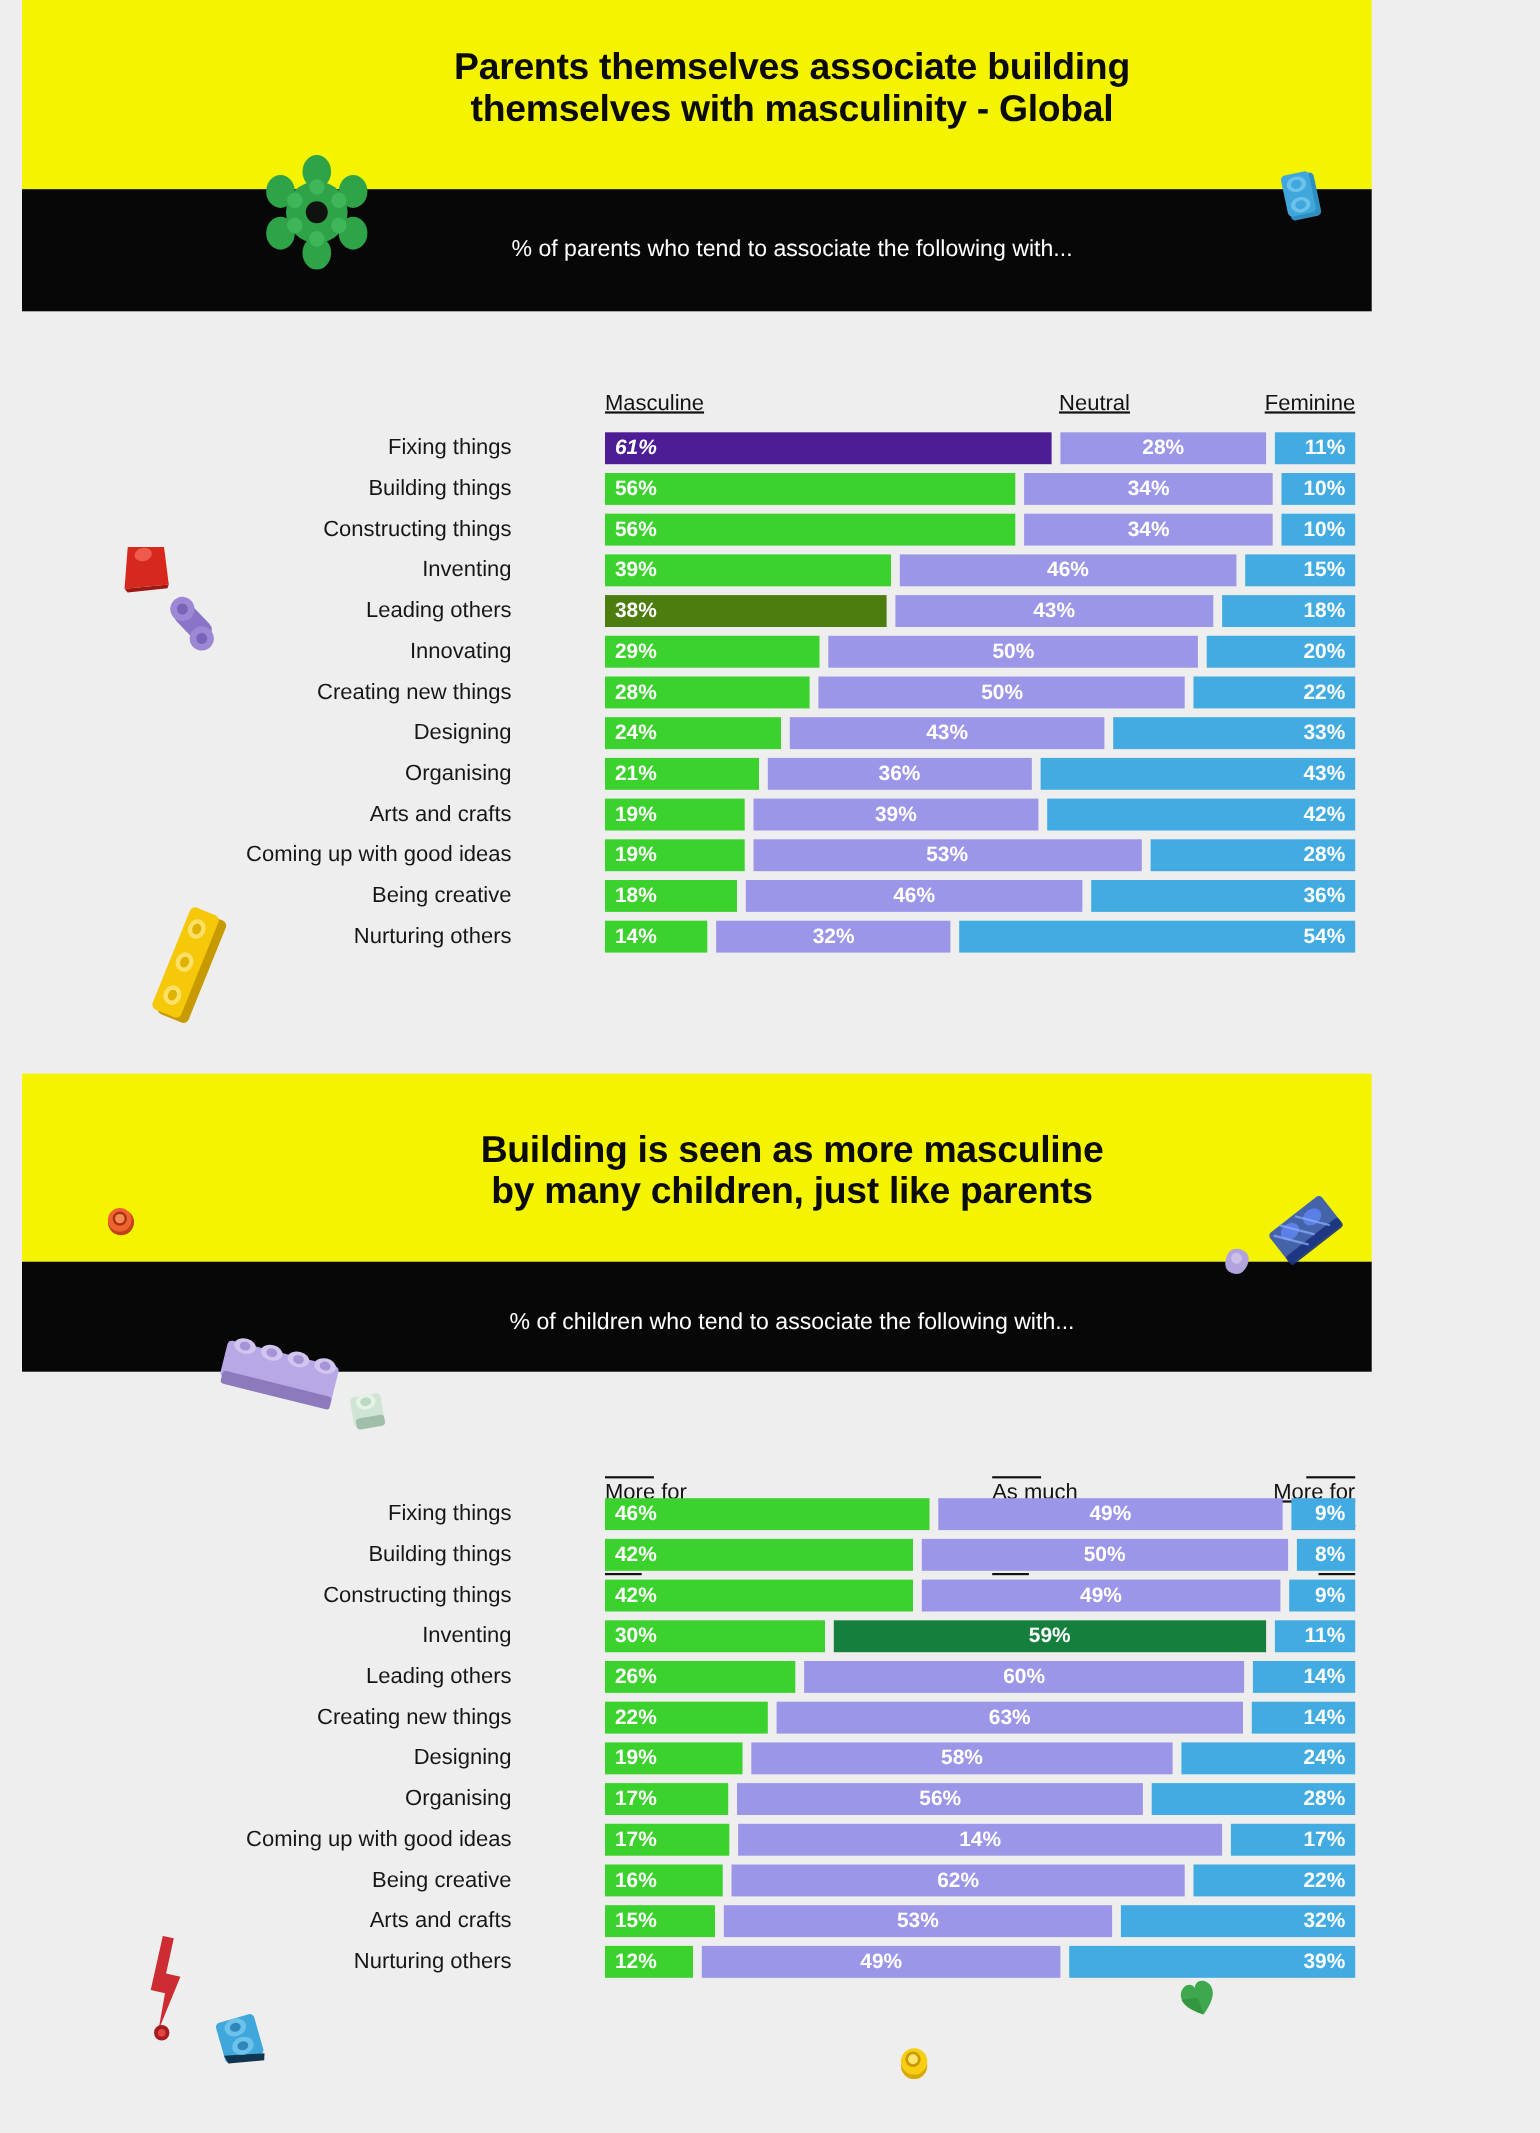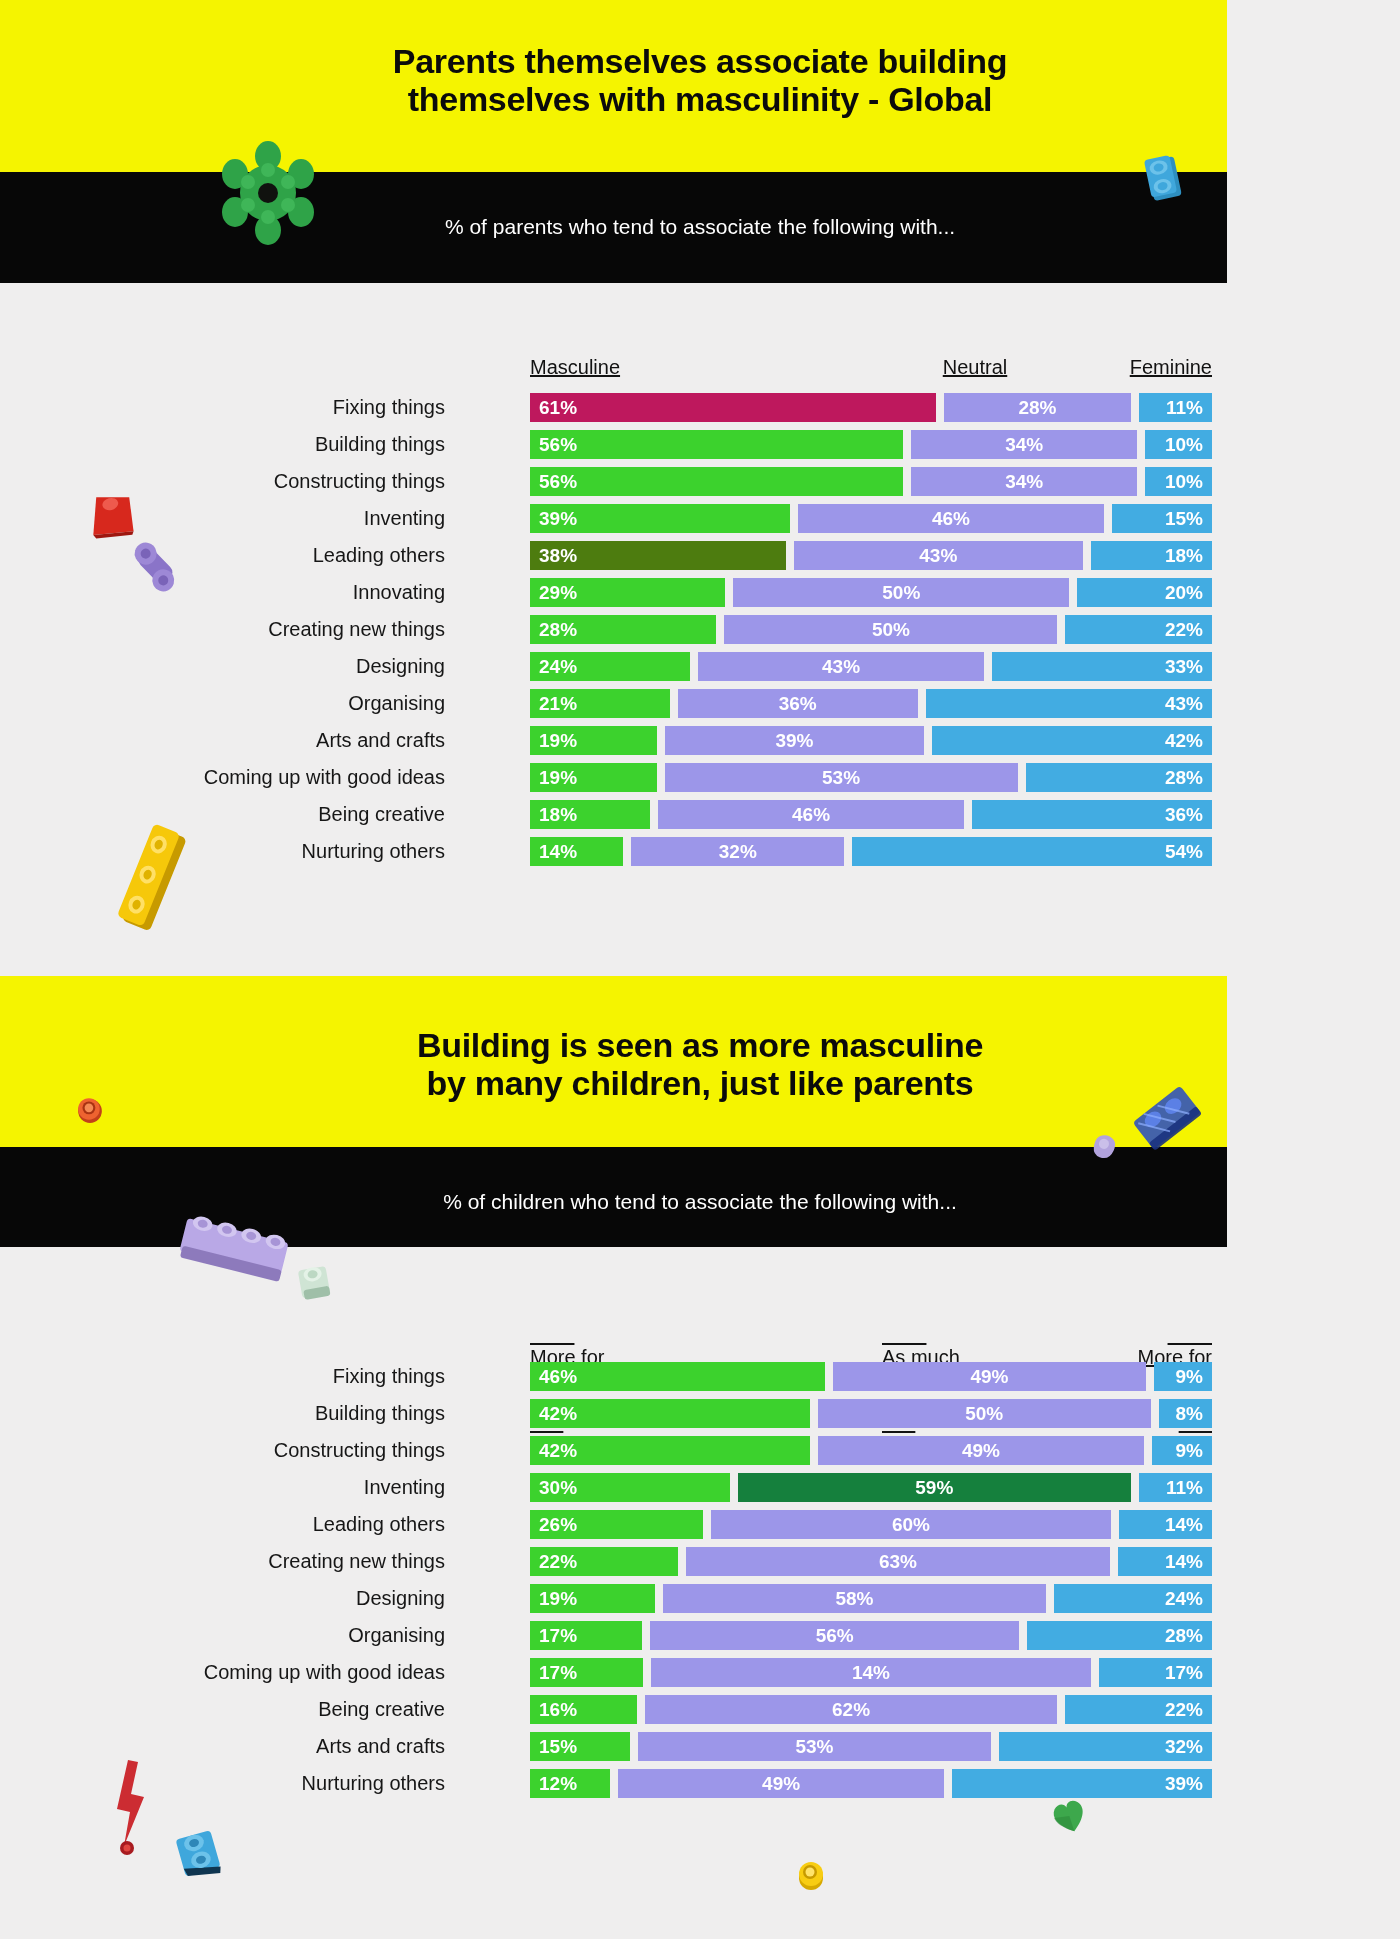--- a/index.html
+++ b/index.html
@@ -1,19 +1,20 @@
 <!DOCTYPE html>
 <html style="--yellow: #f5f400; --black: #070707; --bg: #efeeee; --lego-red: #e3000b;"><head>
 <meta charset="utf-8">
 <style>
   html,body{margin:0;padding:0;background:#efeeee;}
   #canvas{
     position:relative;width:1227px;height:1939px;overflow:hidden;
     background:var(--bg,#efeeee);
     font-family:"Liberation Sans",sans-serif;
+    margin-left:20px;
   }
   
   .band-yellow{position:absolute;left:0;width:1400px;background:var(--yellow,#f5f400);}
   .band-black{position:absolute;left:0;width:1400px;background:var(--black,#070707);}
   #band-y1{top:0;height:172px;}
   #band-b1{top:172px;height:111px;}
   #band-y2{top:976px;height:171px;}
   #band-b2{top:1147px;height:100px;}
   .big-title{
     position:absolute;left:0;width:1400px;text-align:center;
@@ -87,21 +88,21 @@
   <div id="chart1" class="chart">
     <div class="col-headers">
       <div class="col-head ch-left">Masculine</div>
       <div class="col-head ch-mid" style="left:975px;transform:translateX(-50%);">Neutral</div>
       <div class="col-head ch-right">Feminine</div>
     </div>
     <div class="chart-rows">
         <div class="chart-row">
           <div class="row-label">Fixing things</div>
           <div class="row-bars">
-            <div class="seg seg-0" style="background: #be185d; flex-grow: 61;">
+            <div class="seg seg-0" style="background: #4c1d95; flex-grow: 61; font-style: italic;">
               <span>61%</span>
             </div>
             <div class="seg seg-1" style="background: rgb(156, 150, 233); flex-grow: 28;">
               <span>28%</span>
             </div>
             <div class="seg seg-2" style="background: rgb(66, 172, 226); flex-grow: 11;">
               <span>11%</span>
             </div>
           </div>
         </div>

